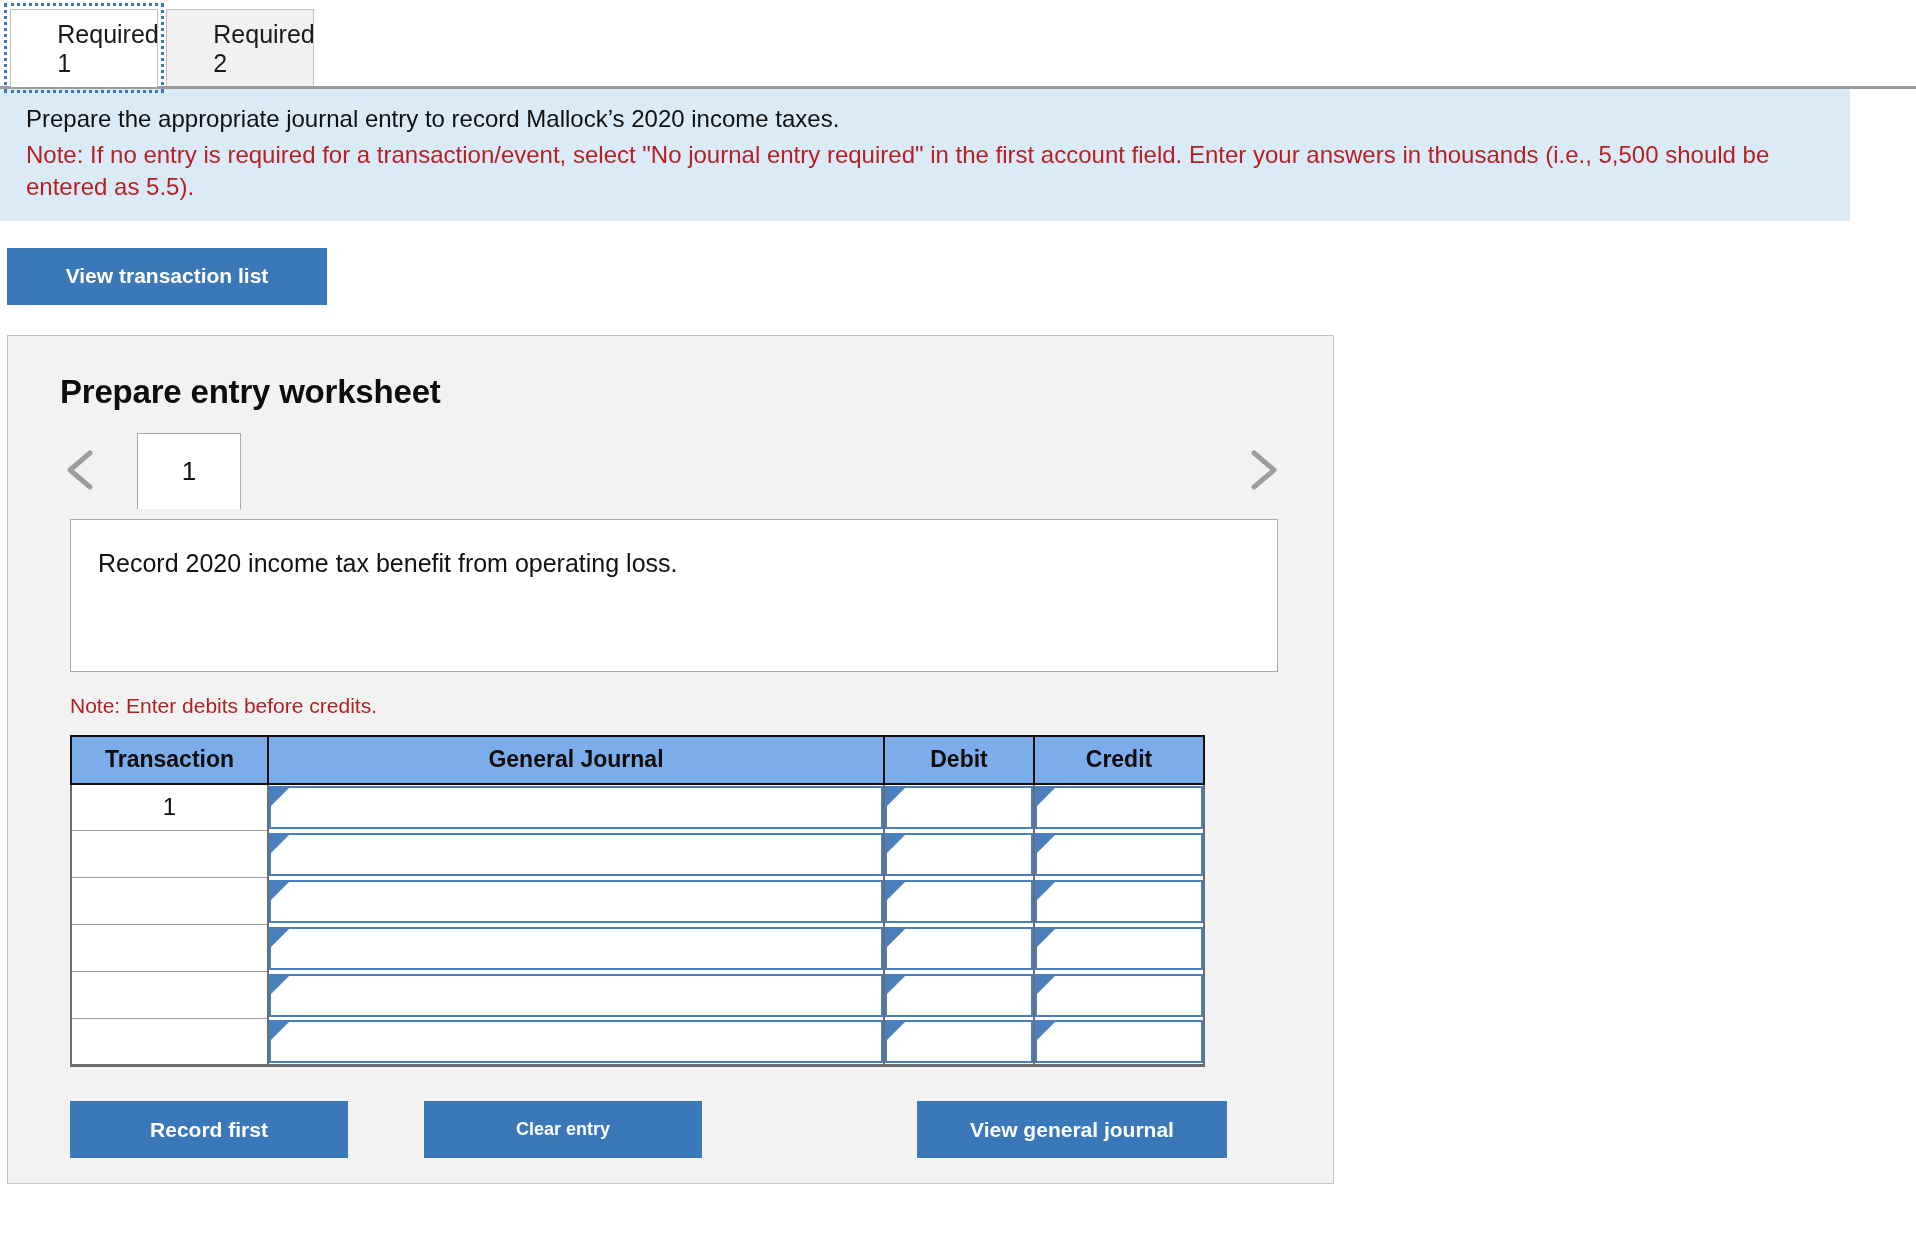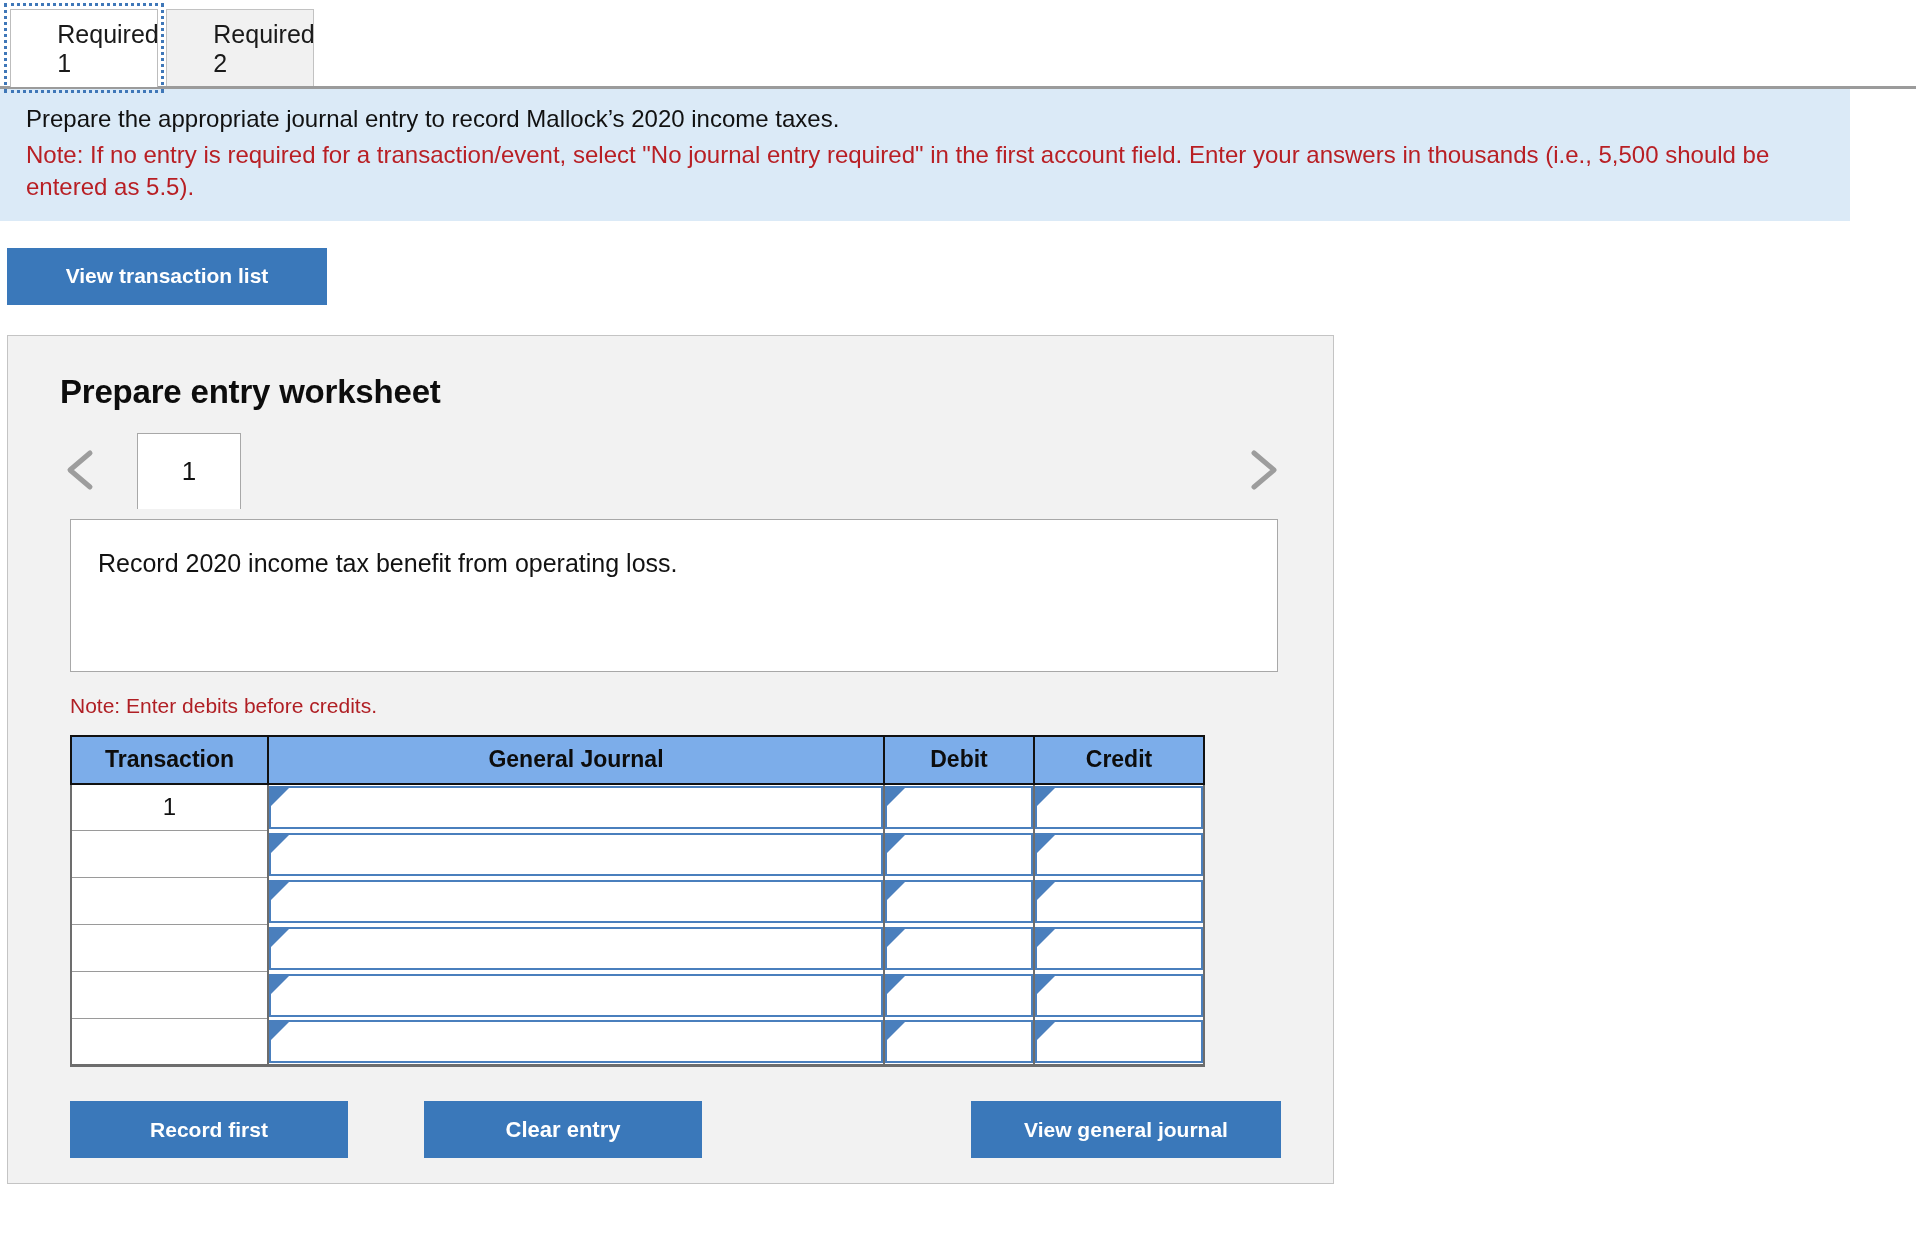--- a/index.html
+++ b/index.html
@@ -249,22 +249,22 @@
     border-right: 9px solid transparent;
   }
 
   
   .ws-footer {
     position: relative;
     margin: 34px 0 0 0;
     height: 60px;
   }
   .btn-record { position: absolute; left: 62px; width: 278px; height: 57px; font-size: 21px; }
-  .btn-clear  { position: absolute; left: 416px; width: 278px; height: 57px; font-size: 22px; }
-  .btn-viewgj { position: absolute; left: 963px; width: 310px; height: 57px; font-size: 21px; }
+  .btn-clear  { position: absolute; left: 416px; width: 278px; height: 57px; font-size: 18px; }
+  .btn-viewgj { position: absolute; left: 909px; width: 310px; height: 57px; font-size: 21px; }
 </style>
 </head>
 <body>
 
 <div class="tabstrip">
   <div class="tab tab-r1 active">
     <span>Required 1</span>
   </div>
   <div class="tab tab-r2">
     <span>Required 2</span>

